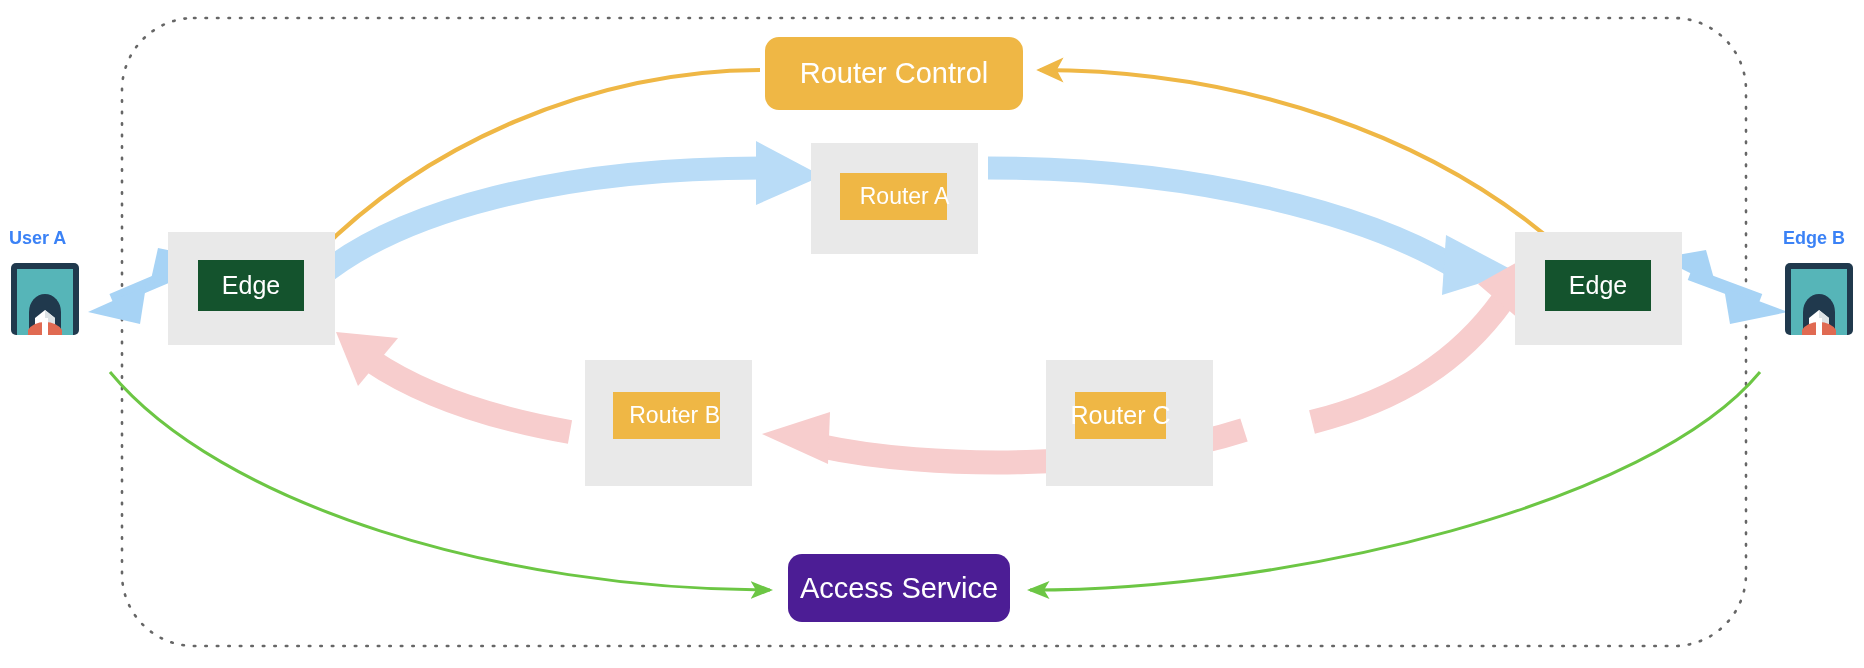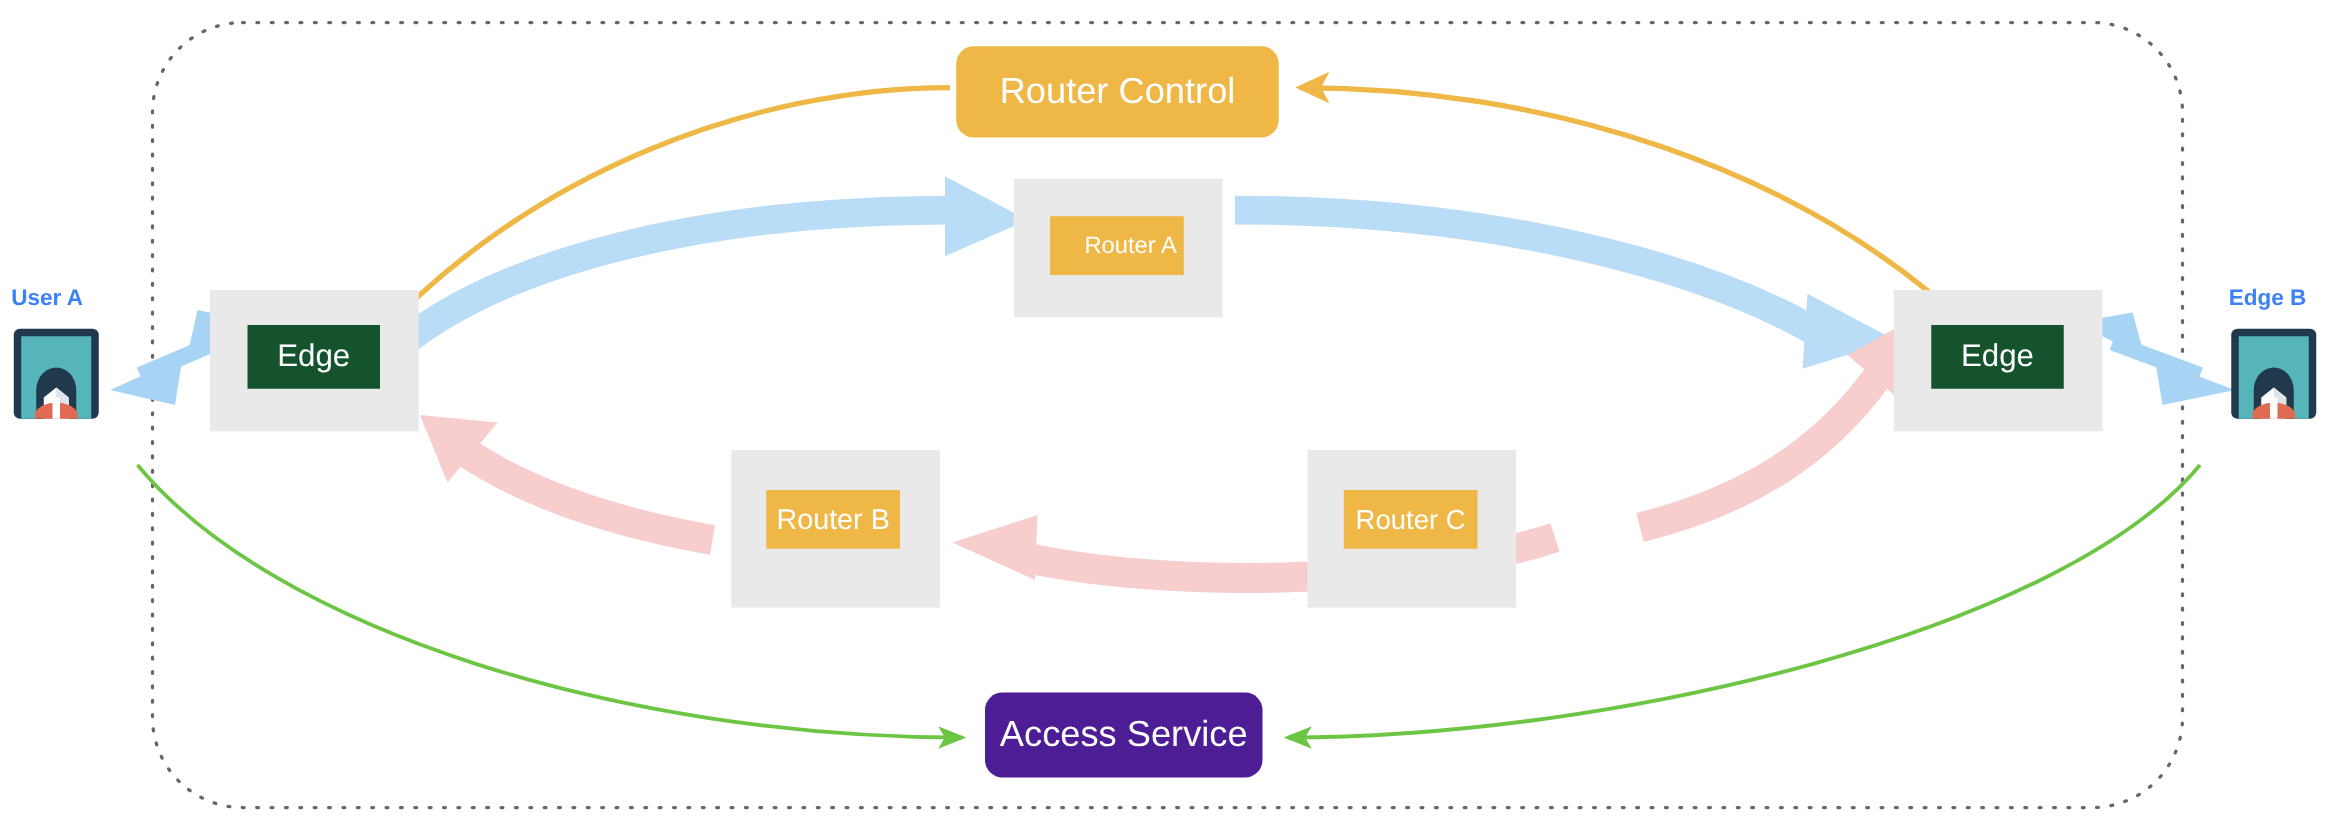--- a/index.html
+++ b/index.html
@@ -74,34 +74,35 @@
   #edge-b {
     left: 1545px; top: 260px;
     width: 106px; height: 51px;
     font-size: 25px;
   }
 
   #wrap-router-a { left: 811px; top: 143px; width: 167px; height: 111px; }
   #router-a {
     left: 840px; top: 173px;
     width: 107px; height: 47px;
-    font-size: 19px;
+    font-size: 23px;
     padding-left: 22px;
   }
   #wrap-router-b { left: 585px; top: 360px; width: 167px; height: 126px; }
   #router-b {
     left: 613px; top: 392px;
     width: 107px; height: 47px;
     font-size: 23px;
+    justify-content: flex-end;
   }
   #wrap-router-c { left: 1046px; top: 360px; width: 167px; height: 126px; }
   #router-c {
     left: 1075px; top: 392px;
-    width: 107px; height: 47px;
-    font-size: 22px;
+    width: 91px; height: 47px;
+    font-size: 25px;
   }
 
   
   .user-label {
     position: absolute;
     font-size: 18px;
     font-weight: bold;
     color: #3b82f6;
     white-space: nowrap;
   }

